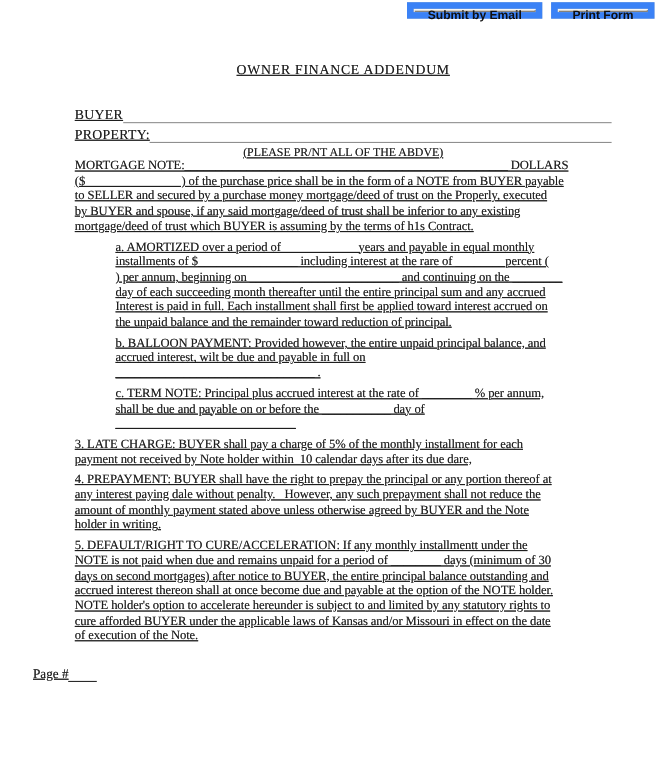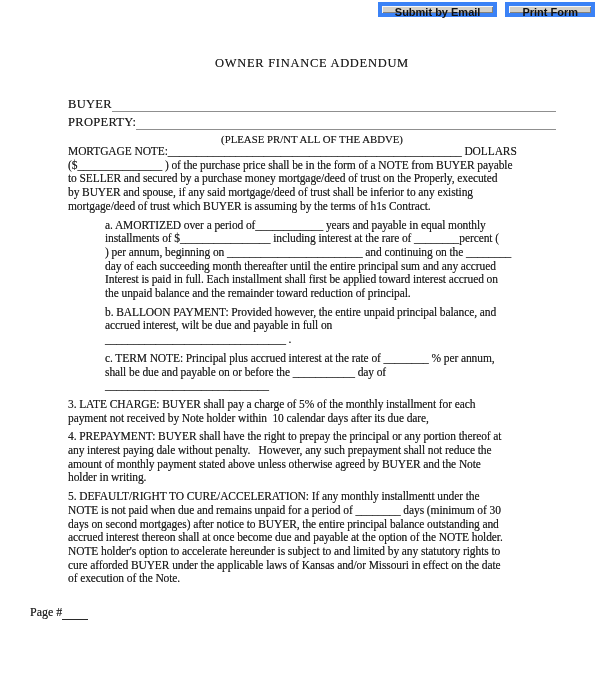--- a/index.html
+++ b/index.html
@@ -8,29 +8,29 @@
     background: #ffffff;
     font-family: "Liberation Serif", serif;
     color: #1e1e1e;
     position: relative;
     overflow: hidden;
   }
   
   .toolbar { position: absolute; top: 2px; right: 5px; display: flex; gap: 8px; }
   .win-btn {
     background: #d4d0c8;
-    border: 4px solid #3b82f6;
+    border: 6px solid #3b82f6;
     box-shadow: inset 1px 1px 0 #f7f6f4, inset -1px -1px 0 #86827b;
     font-family: "Liberation Sans", sans-serif;
     font-size: 11px; font-weight: bold; color: #101010;
     height: 15px; line-height: 12px;
     padding: 0 13px;
     cursor: pointer;
   }
-  .page { padding: 56px 44px 0 68px; text-shadow: 0 0 0.4px rgba(30,30,30,0.6); }
+  .page { padding: 56px 44px 0 68px; text-shadow: 0 0 0.4px rgba(30,30,30,0.6); text-decoration: underline; }
   .title {
     text-align: center;
     font-size: 12.5px; font-weight: normal;
     letter-spacing: 0.7px;
     margin: 0 0 22px 0;
   }
   .field-row {
     display: flex; align-items: flex-end;
     height: 18.5px;
     font-size: 12.5px; letter-spacing: 0.3px;

